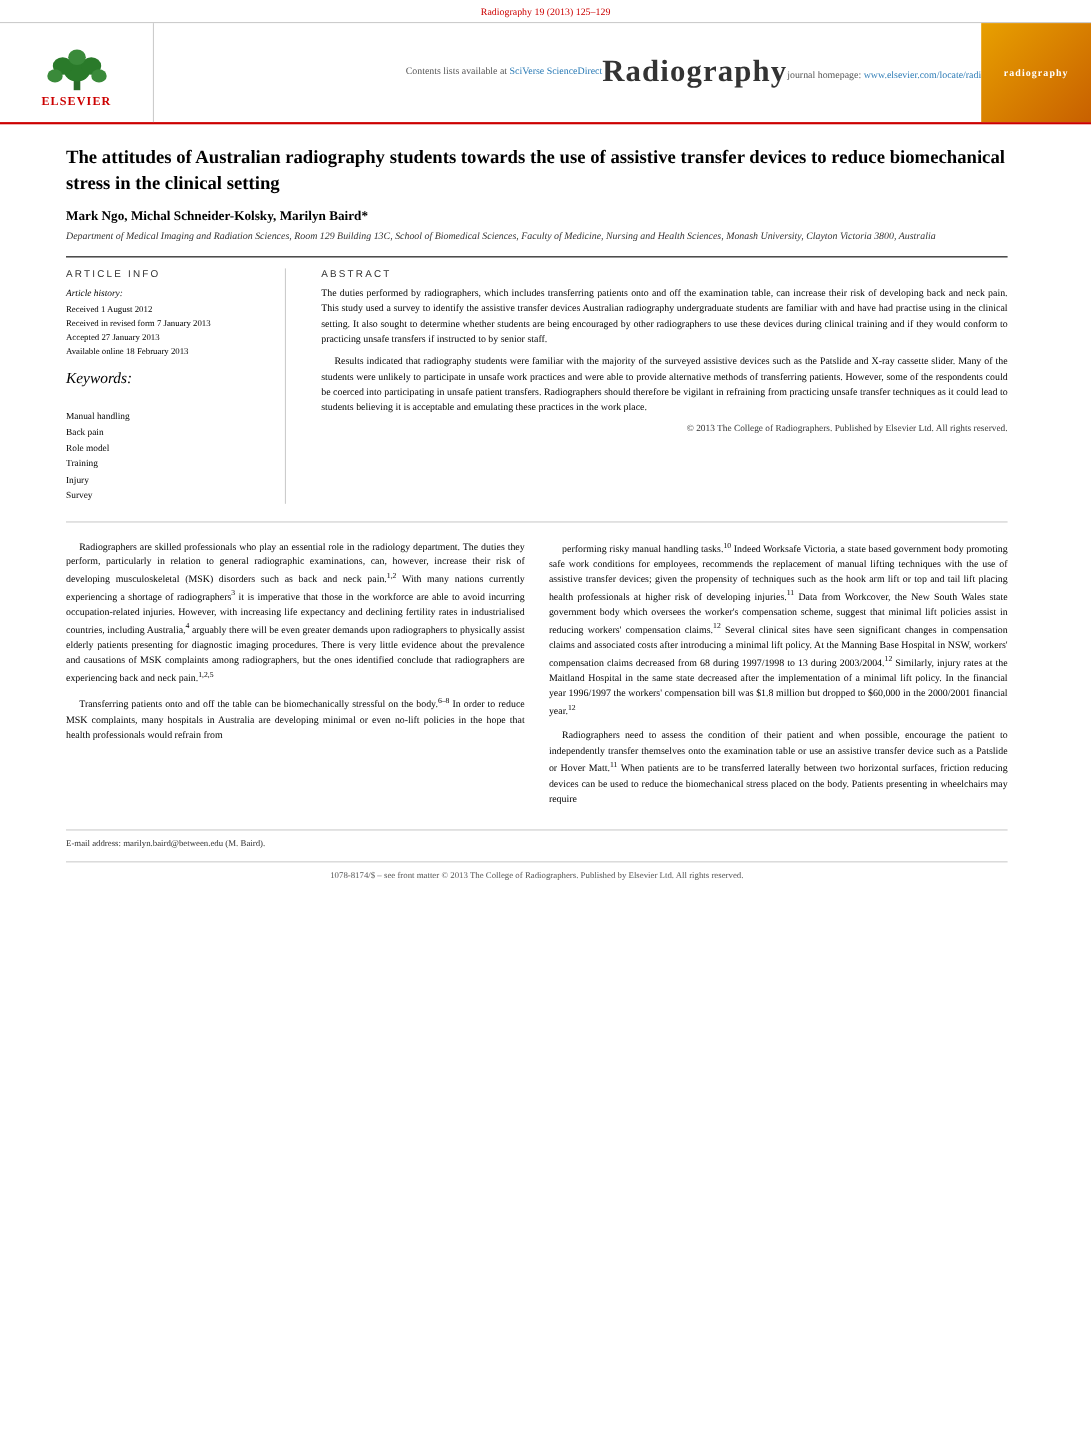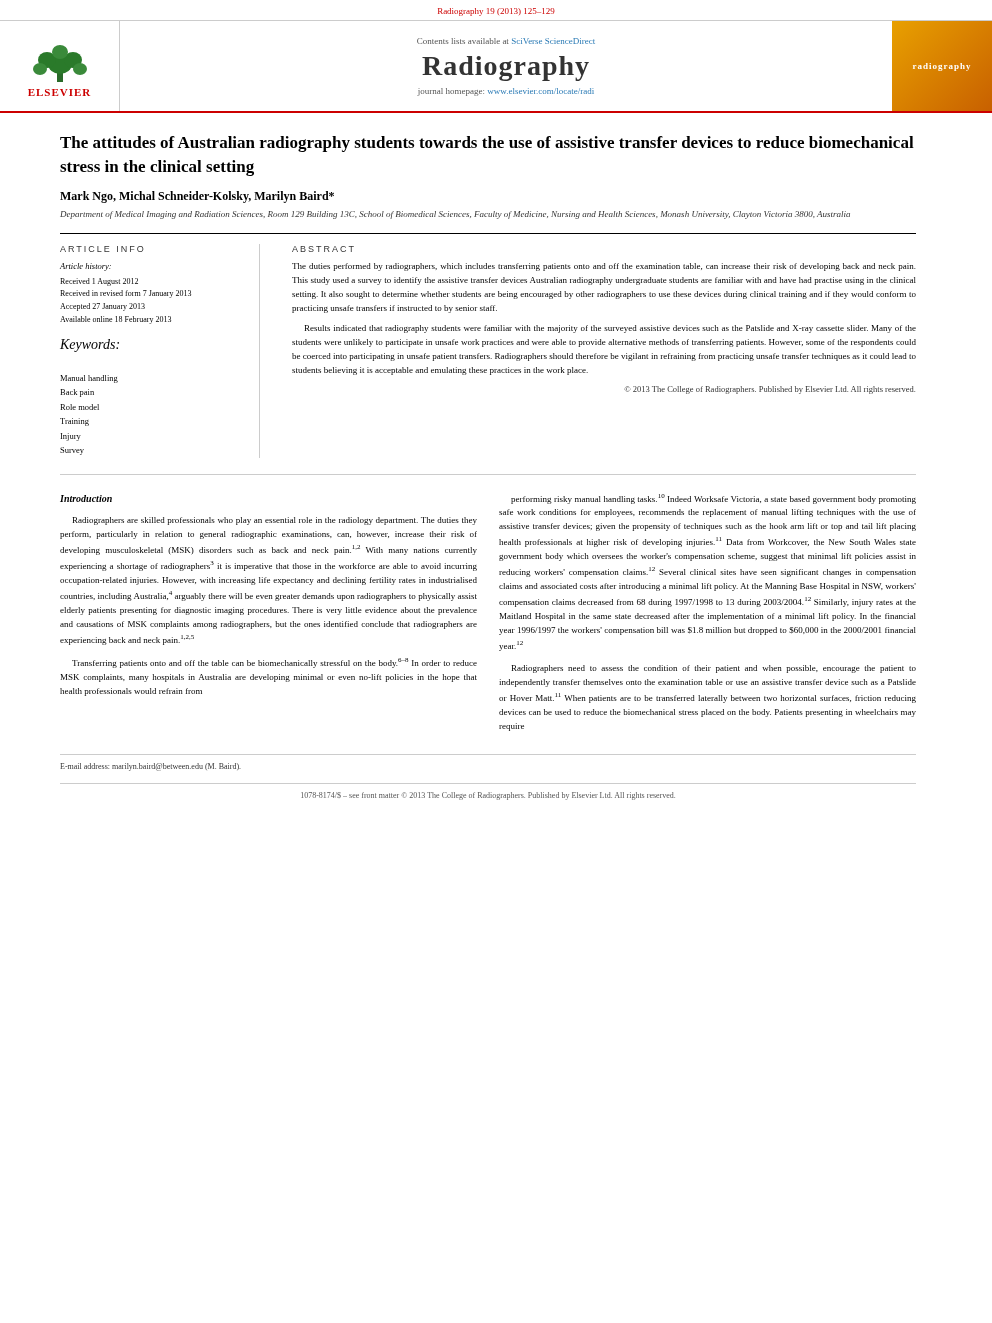--- a/index.html
+++ b/index.html
@@ -22,21 +22,21 @@
     }
 
     
     .journal-header {
       display: flex;
       align-items: stretch;
       border-bottom: 2px solid #c00;
       padding: 0;
     }
     .journal-header-left {
-      width: 120px;
+      width: 140px;
       min-height: 90px;
       display: flex;
       align-items: center;
       justify-content: center;
       border-right: 1px solid #ccc;
       padding: 8px;
     }
     .elsevier-logo {
       display: flex;
       flex-direction: column;
@@ -49,23 +49,22 @@
     .elsevier-text {
       font-size: 11px;
       font-weight: bold;
       color: #c00;
       letter-spacing: 1px;
       margin-top: 2px;
     }
     .journal-header-center {
       flex: 1;
       display: flex;
-      flex-direction: column;
       align-items: center;
-      justify-content: center;
+      justify-content: flex-end;
       padding: 8px 0;
     }
     .sciverse-line {
       font-size: 9px;
       color: #555;
       margin-bottom: 4px;
     }
     .journal-title-main {
       font-family: 'Times New Roman', serif;
       font-size: 28px;
@@ -347,21 +346,20 @@
       </div>
       <div class="copyright-line">© 2013 The College of Radiographers. Published by Elsevier Ltd. All rights reserved.</div>
     </div>
   </div>
 
   <hr class="section-divider">
 
   <div class="body-two-col">
 
     <div class="body-col">
-      <p class="section-heading">Introduction</p>
       <p>Radiographers are skilled professionals who play an essential role in the radiology department. The duties they perform, particularly in relation to general radiographic examinations, can, however, increase their risk of developing musculoskeletal (MSK) disorders such as back and neck pain.<sup>1,2</sup> With many nations currently experiencing a shortage of radiographers<sup>3</sup> it is imperative that those in the workforce are able to avoid incurring occupation-related injuries. However, with increasing life expectancy and declining fertility rates in industrialised countries, including Australia,<sup>4</sup> arguably there will be even greater demands upon radiographers to physically assist elderly patients presenting for diagnostic imaging procedures. There is very little evidence about the prevalence and causations of MSK complaints among radiographers, but the ones identified conclude that radiographers are experiencing back and neck pain.<sup>1,2,5</sup></p>
       <p>Transferring patients onto and off the table can be biomechanically stressful on the body.<sup>6–8</sup> In order to reduce MSK complaints, many hospitals in Australia are developing minimal or even no-lift policies in the hope that health professionals would refrain from</p>
     </div>
 
     <div class="body-col">
       <p>performing risky manual handling tasks.<sup>10</sup> Indeed Worksafe Victoria, a state based government body promoting safe work conditions for employees, recommends the replacement of manual lifting techniques with the use of assistive transfer devices; given the propensity of techniques such as the hook arm lift or top and tail lift placing health professionals at higher risk of developing injuries.<sup>11</sup> Data from Workcover, the New South Wales state government body which oversees the worker's compensation scheme, suggest that minimal lift policies assist in reducing workers' compensation claims.<sup>12</sup> Several clinical sites have seen significant changes in compensation claims and associated costs after introducing a minimal lift policy. At the Manning Base Hospital in NSW, workers' compensation claims decreased from 68 during 1997/1998 to 13 during 2003/2004.<sup>12</sup> Similarly, injury rates at the Maitland Hospital in the same state decreased after the implementation of a minimal lift policy. In the financial year 1996/1997 the workers' compensation bill was $1.8 million but dropped to $60,000 in the 2000/2001 financial year.<sup>12</sup></p>
       <p>Radiographers need to assess the condition of their patient and when possible, encourage the patient to independently transfer themselves onto the examination table or use an assistive transfer device such as a Patslide or Hover Matt.<sup>11</sup> When patients are to be transferred laterally between two horizontal surfaces, friction reducing devices can be used to reduce the biomechanical stress placed on the body. Patients presenting in wheelchairs may require</p>
     </div>
   </div>
 

